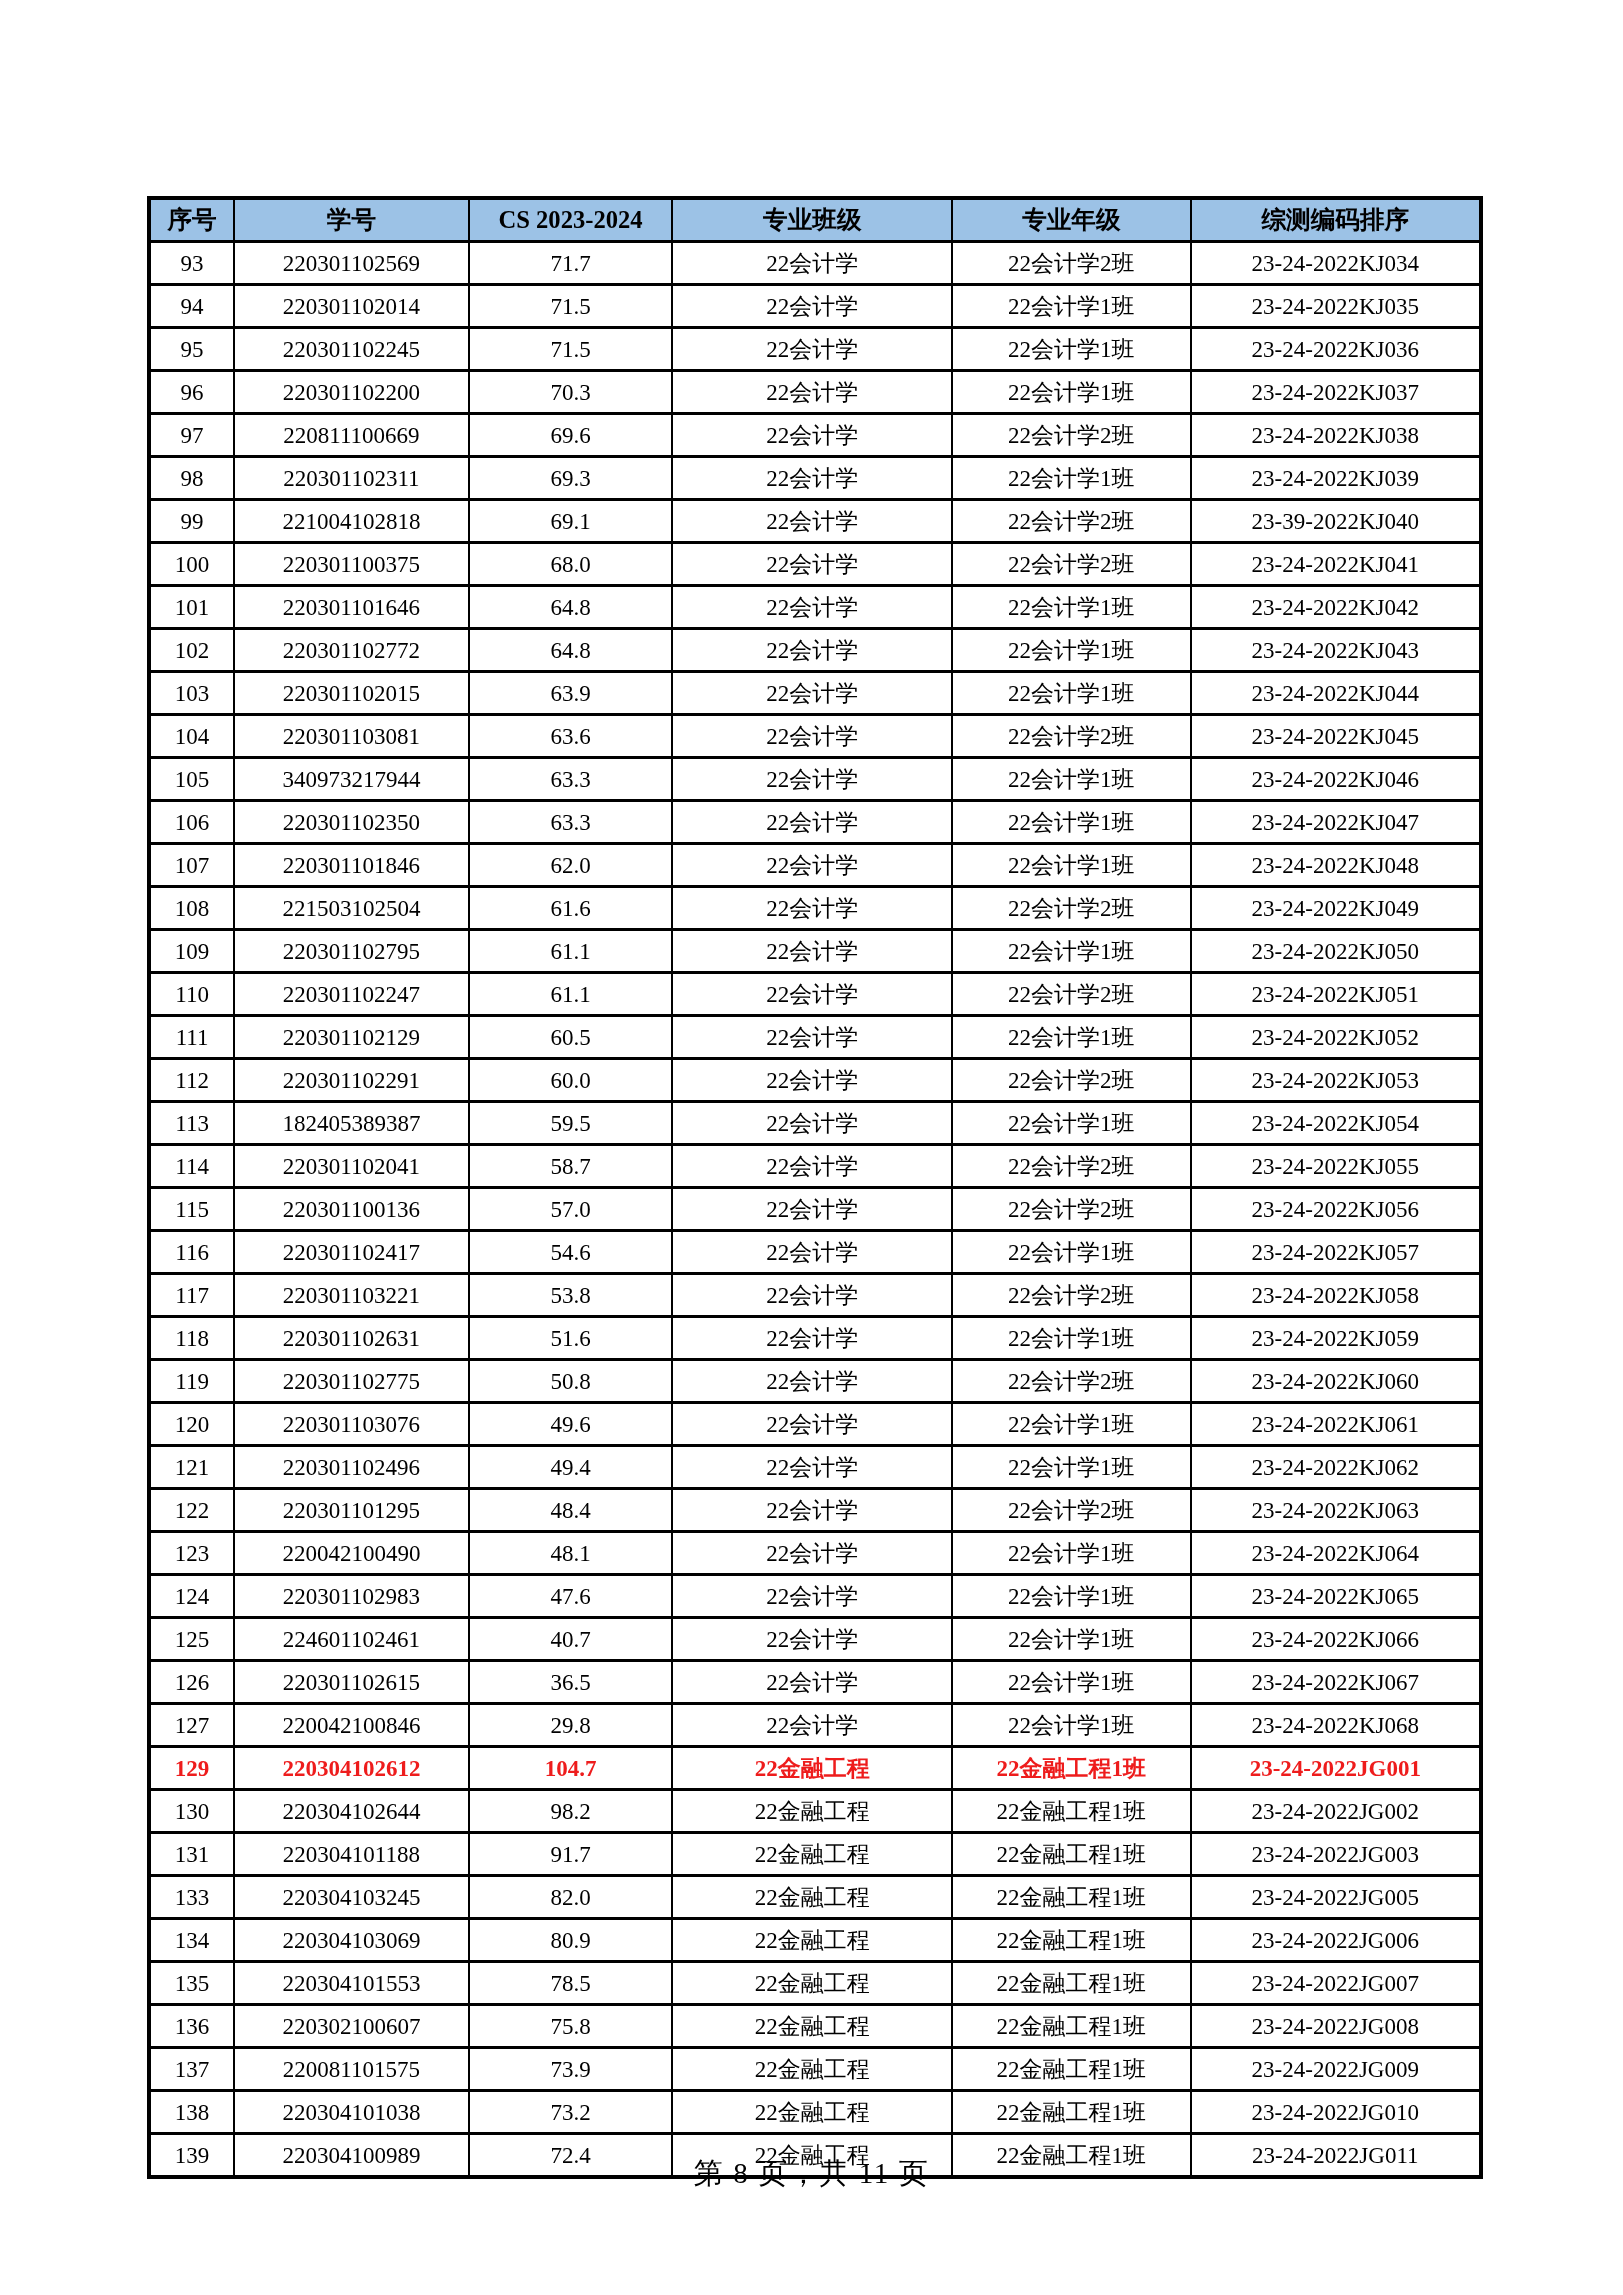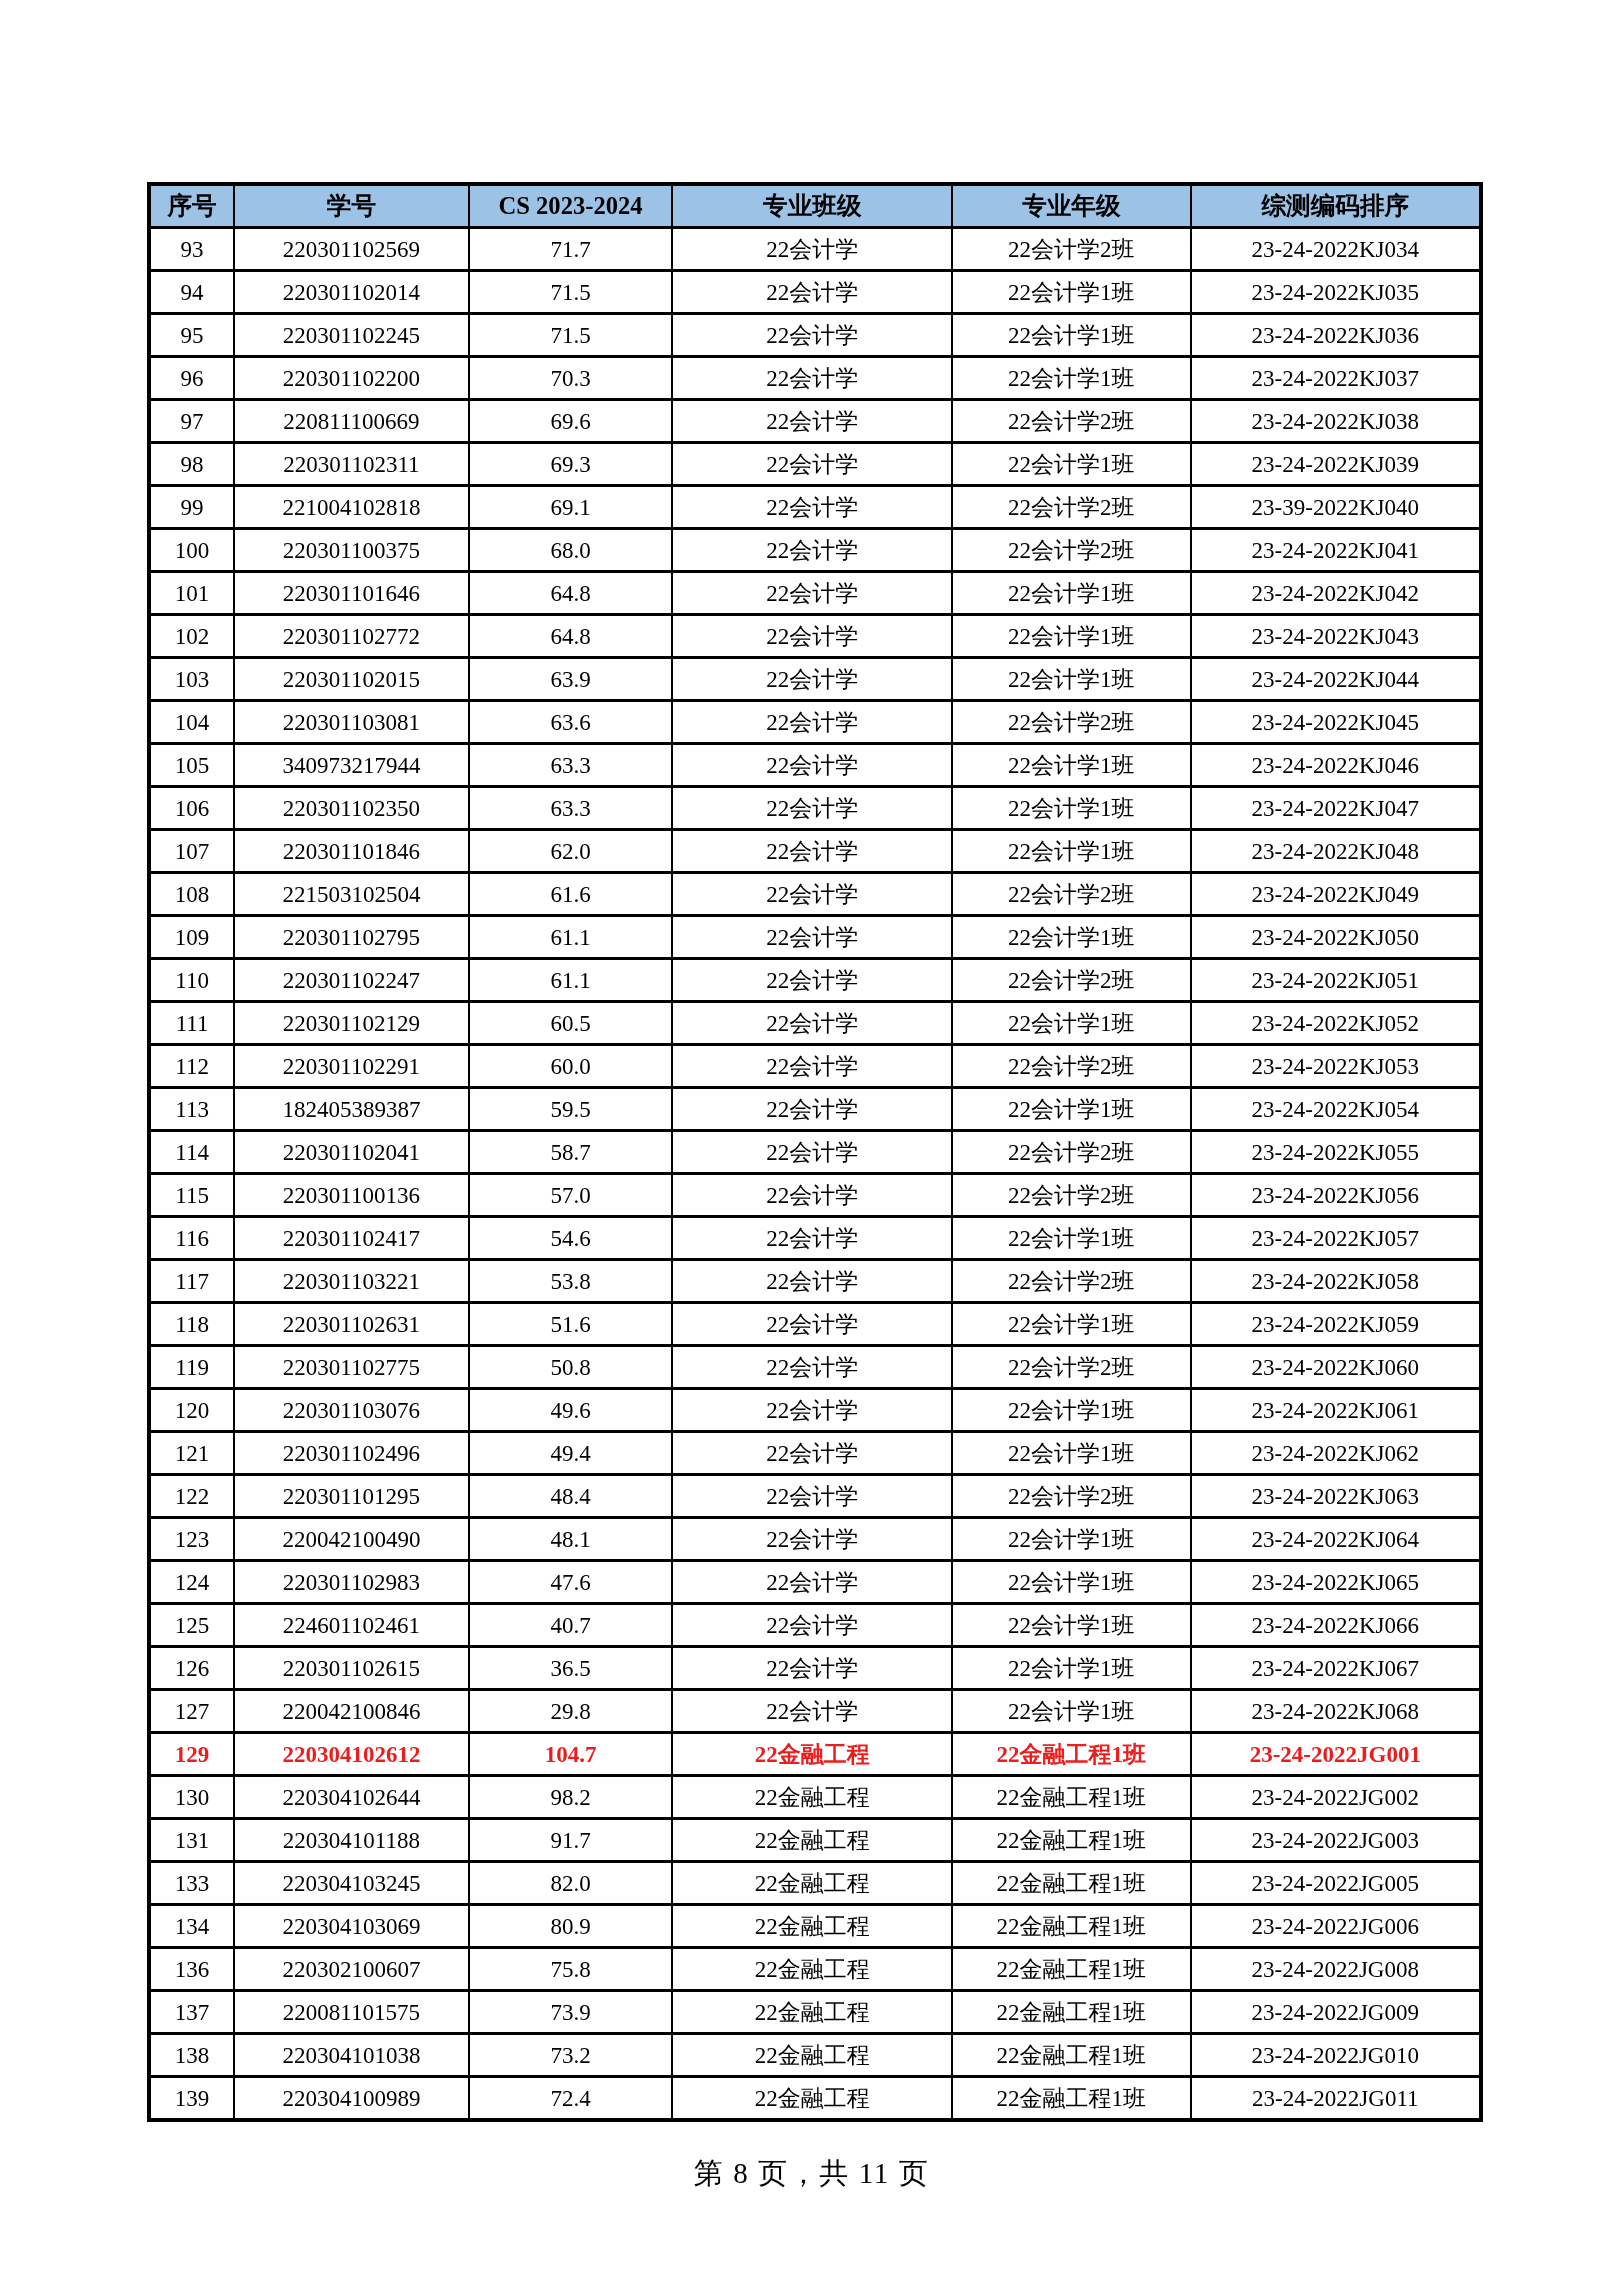--- a/index.html
+++ b/index.html
@@ -12,21 +12,21 @@
   .page {
     position: relative;
     width: 1623px;
     height: 2295px;
     background: #ffffff;
     overflow: hidden;
   }
   .table-wrap {
     position: absolute;
     left: 147px;
-    top: 182px;
+    top: 196px;
     width: 1336px;
   }
   table.ranking {
     width: 100%;
     border-collapse: collapse;
     table-layout: fixed;
     border: 4px solid #000;
   }
   table.ranking th,
   table.ranking td {
@@ -403,20 +403,28 @@
           </tr>
           <tr>
             <td>134</td>
             <td>220304103069</td>
             <td>80.9</td>
             <td>22金融工程</td>
             <td>22金融工程1班</td>
             <td>23-24-2022JG006</td>
           </tr>
           <tr>
+            <td>135</td>
+            <td>220304101553</td>
+            <td>78.5</td>
+            <td>22金融工程</td>
+            <td>22金融工程1班</td>
+            <td>23-24-2022JG007</td>
+          </tr>
+          <tr>
             <td>136</td>
             <td>220302100607</td>
             <td>75.8</td>
             <td>22金融工程</td>
             <td>22金融工程1班</td>
             <td>23-24-2022JG008</td>
           </tr>
           <tr>
             <td>137</td>
             <td>220081101575</td>

